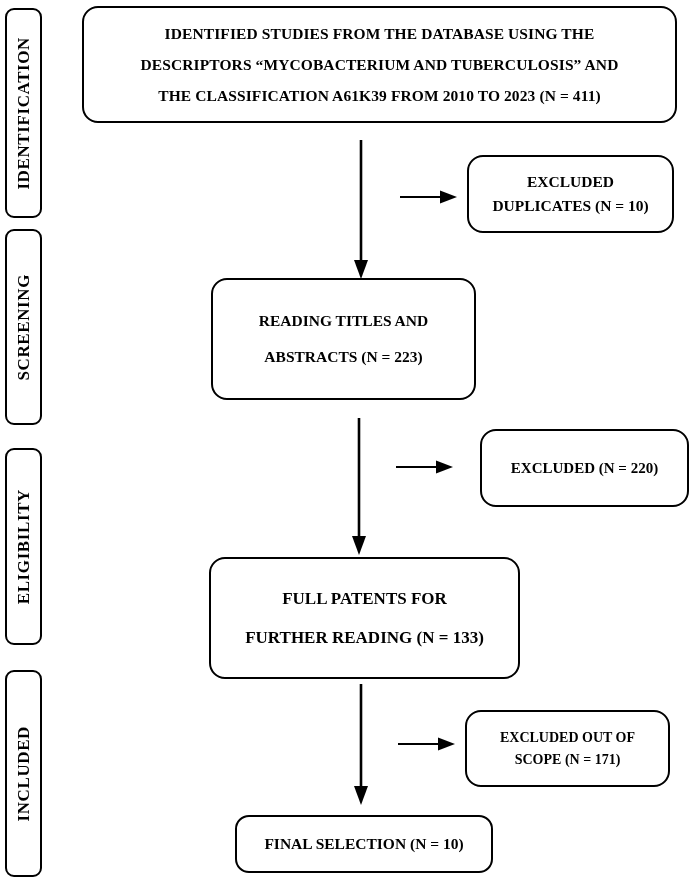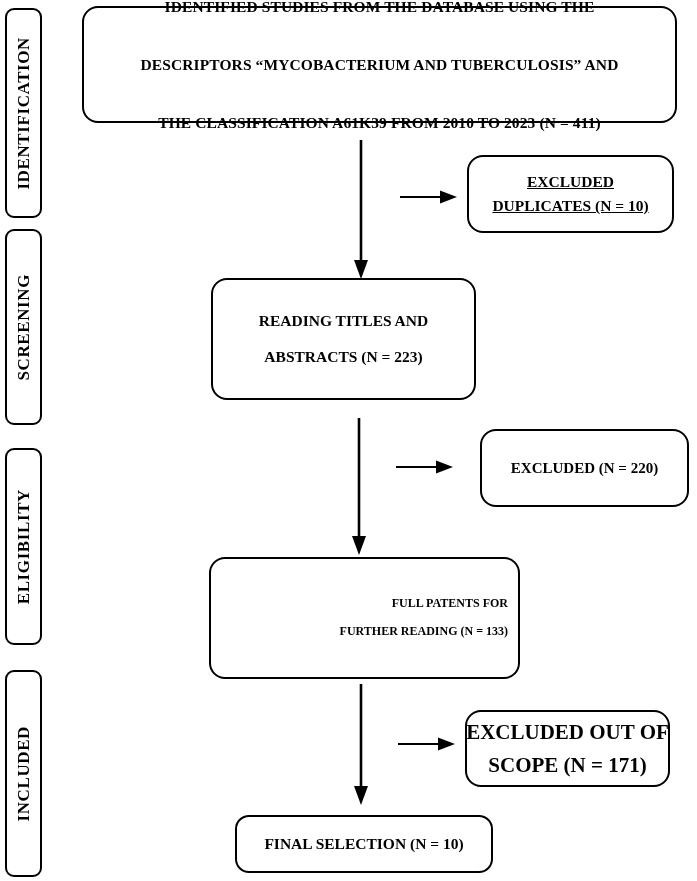--- a/index.html
+++ b/index.html
@@ -54,26 +54,26 @@
     justify-content: center;
     text-align: center;
     font-weight: bold;
     padding: 4px 10px;
   }
   .flow-box .line {
     display: block;
     white-space: nowrap;
   }
 
-  .box-identified { font-size: 15.5px; line-height: 2.0; letter-spacing: 0.1px; gap: 27px; }
+  .box-identified { font-size: 15.5px; line-height: 2.0; letter-spacing: 0.1px; }
   .box-dup        { font-size: 15.5px; line-height: 1.55; }
   .box-reading    { font-size: 15.5px; line-height: 2.3; }
   .box-excl220    { font-size: 15px; line-height: 1.5; }
-  .box-full       { font-size: 12px; line-height: 2.3; align-items: flex-end; }
-  .box-scope      { font-size: 21px; line-height: 1.55; }
+  .box-full       { font-size: 17px; line-height: 2.3; }
+  .box-scope      { font-size: 14px; line-height: 1.55; }
   .box-final      { font-size: 15.5px; line-height: 1.5; }
 
   
   .conn {
     position: absolute;
   }
   .conn svg { display: block; }
 </style>
 </head>
 <body>
@@ -95,21 +95,21 @@
   <div class="stage-box" style="left:5px; top:670px; width:37px; height:207px;">
     <span class="stage-label">INCLUDED</span>
   </div>
 
   <div class="flow-box box-identified" style="left:82px; top:6px; width:595px; height:117px;">
     <span class="line">IDENTIFIED STUDIES FROM THE DATABASE USING THE</span>
     <span class="line">DESCRIPTORS “MYCOBACTERIUM AND TUBERCULOSIS” AND</span>
     <span class="line">THE CLASSIFICATION A61K39 FROM 2010 TO 2023 (N = 411)</span>
   </div>
 
-  <div class="flow-box box-dup" style="left:467px; top:155px; width:207px; height:78px;text-decoration:underline;">
+  <div class="flow-box box-dup" style="left:467px; top:155px; width:207px; height:78px;">
     <span class="line">EXCLUDED</span>
     <span class="line">DUPLICATES (N = 10)</span>
   </div>
 
   <div class="flow-box box-reading" style="left:211px; top:278px; width:265px; height:122px;">
     <span class="line">READING TITLES AND</span>
     <span class="line">ABSTRACTS (N = 223)</span>
   </div>
 
   <div class="flow-box box-excl220" style="left:480px; top:429px; width:209px; height:78px;">

